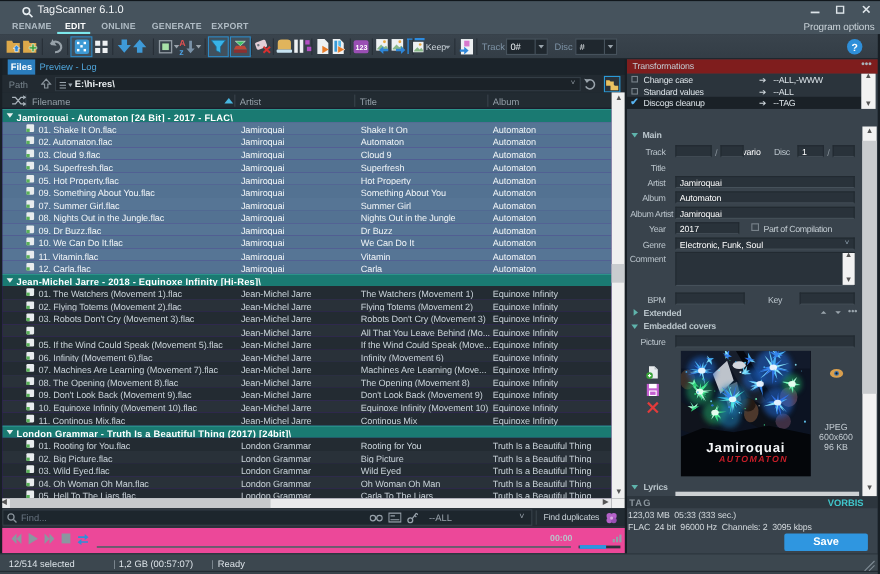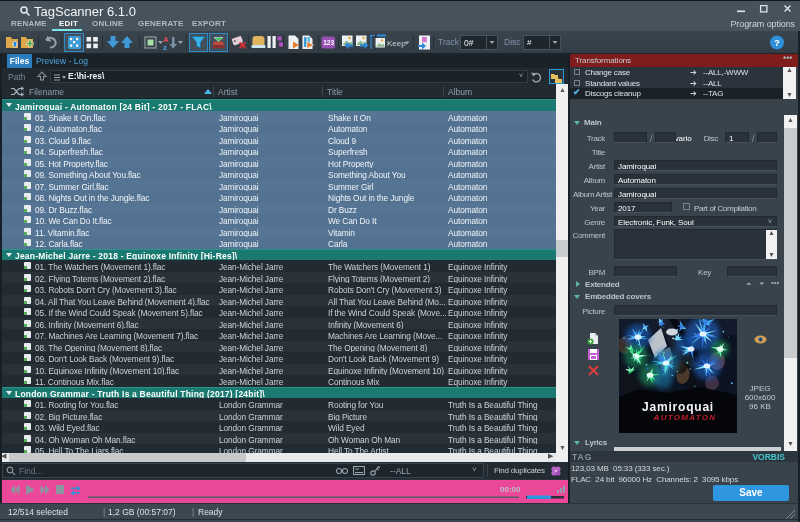--- a/index.html
+++ b/index.html
@@ -1,20 +1,20 @@
 <!DOCTYPE html>
 <html><head><meta charset="utf-8">
 <style>
 *{margin:0;padding:0;box-sizing:border-box;}
 html,body{width:800px;height:522px;overflow:hidden;background:#20272e;font-family:"Liberation Sans",sans-serif;}
 #win{position:absolute;top:0;left:0;width:800px;height:522px;background:#20272e;}
 .abs{position:absolute;}
 
 #titlemenu{position:absolute;top:0;left:0;width:800px;height:31px;background:#46535d;border-top:1px solid #11171c;}
-#apptitle{position:absolute;left:34px;top:3px;color:#f2f5f7;font-size:13px;}
+#apptitle{position:absolute;left:34px;top:3px;color:#f2f5f7;font-size:10px;}
 #appico{position:absolute;left:19px;top:4px;}
 #menu{position:absolute;top:17px;left:0;width:800px;height:14px;color:#b0bcc5;font-size:8px;font-weight:bold;letter-spacing:.2px;}
 .mi{position:absolute;top:0.5px;}
 #progopt{position:absolute;right:5px;top:1px;color:#ccd5db;font-size:9px;font-weight:normal;letter-spacing:-0.1px;}
 
 #toolbar{position:absolute;top:31px;left:0;width:800px;height:23px;background:linear-gradient(#3a444d,#333d46);border-bottom:1px solid #1d252b;}
 
 #tabrow{position:absolute;top:54px;left:0;width:570px;height:14px;background:#1b232a;}
 #tfiles{position:absolute;left:7px;top:0;width:25px;height:14px;background:#2b7dbd;color:#fff;font-size:8.5px;font-weight:bold;text-align:center;line-height:14px;}
 #tprev{position:absolute;left:36px;top:0;color:#4fa5da;font-size:8.5px;line-height:14px;}
@@ -374,21 +374,20 @@
       </div>
 <div class="r o">
         <i class="fic"></i>
         <span class="c1">03. Robots Don't Cry (Movement 3).flac</span>
         <span class="c2">Jean-Michel Jarre</span>
         <span class="c3">Robots Don't Cry (Movement 3)</span>
         <span class="c4">Equinoxe Infinity</span>
       </div>
 <div class="r e">
         <i class="fic"></i>
-        <span class="c1">04. All That You Leave Behind (Movement 4).flac</span>
         <span class="c2">Jean-Michel Jarre</span>
         <span class="c3">All That You Leave Behind (Mo...</span>
         <span class="c4">Equinoxe Infinity</span>
       </div>
 <div class="r o">
         <i class="fic"></i>
         <span class="c1">05. If the Wind Could Speak (Movement 5).flac</span>
         <span class="c2">Jean-Michel Jarre</span>
         <span class="c3">If the Wind Could Speak (Move...</span>
         <span class="c4">Equinoxe Infinity</span>
@@ -464,21 +463,21 @@
         <i class="fic"></i>
         <span class="c1">04. Oh Woman Oh Man.flac</span>
         <span class="c2">London Grammar</span>
         <span class="c3">Oh Woman Oh Man</span>
         <span class="c4">Truth Is a Beautiful Thing</span>
       </div>
 <div class="r o">
         <i class="fic"></i>
         <span class="c1">05. Hell To The Liars.flac</span>
         <span class="c2">London Grammar</span>
-        <span class="c3">Hell To The Artist</span>
+        <span class="c3">Carla To The Liars</span>
         <span class="c4">Truth Is a Beautiful Thing</span>
       </div>
 </div>
 <div id="vscroll">
  <span class="abs" style="left:3px;top:2px;color:#555;font-size:7px;">▲</span>
  <span class="abs" style="left:3px;top:360px;color:#555;font-size:7px;">▼</span>
  <div class="abs" style="left:0;top:156px;width:12px;height:17px;background:#c9cccf;"></div>
 </div>
 <div id="hscroll">
       <div id="hthumb"></div>

